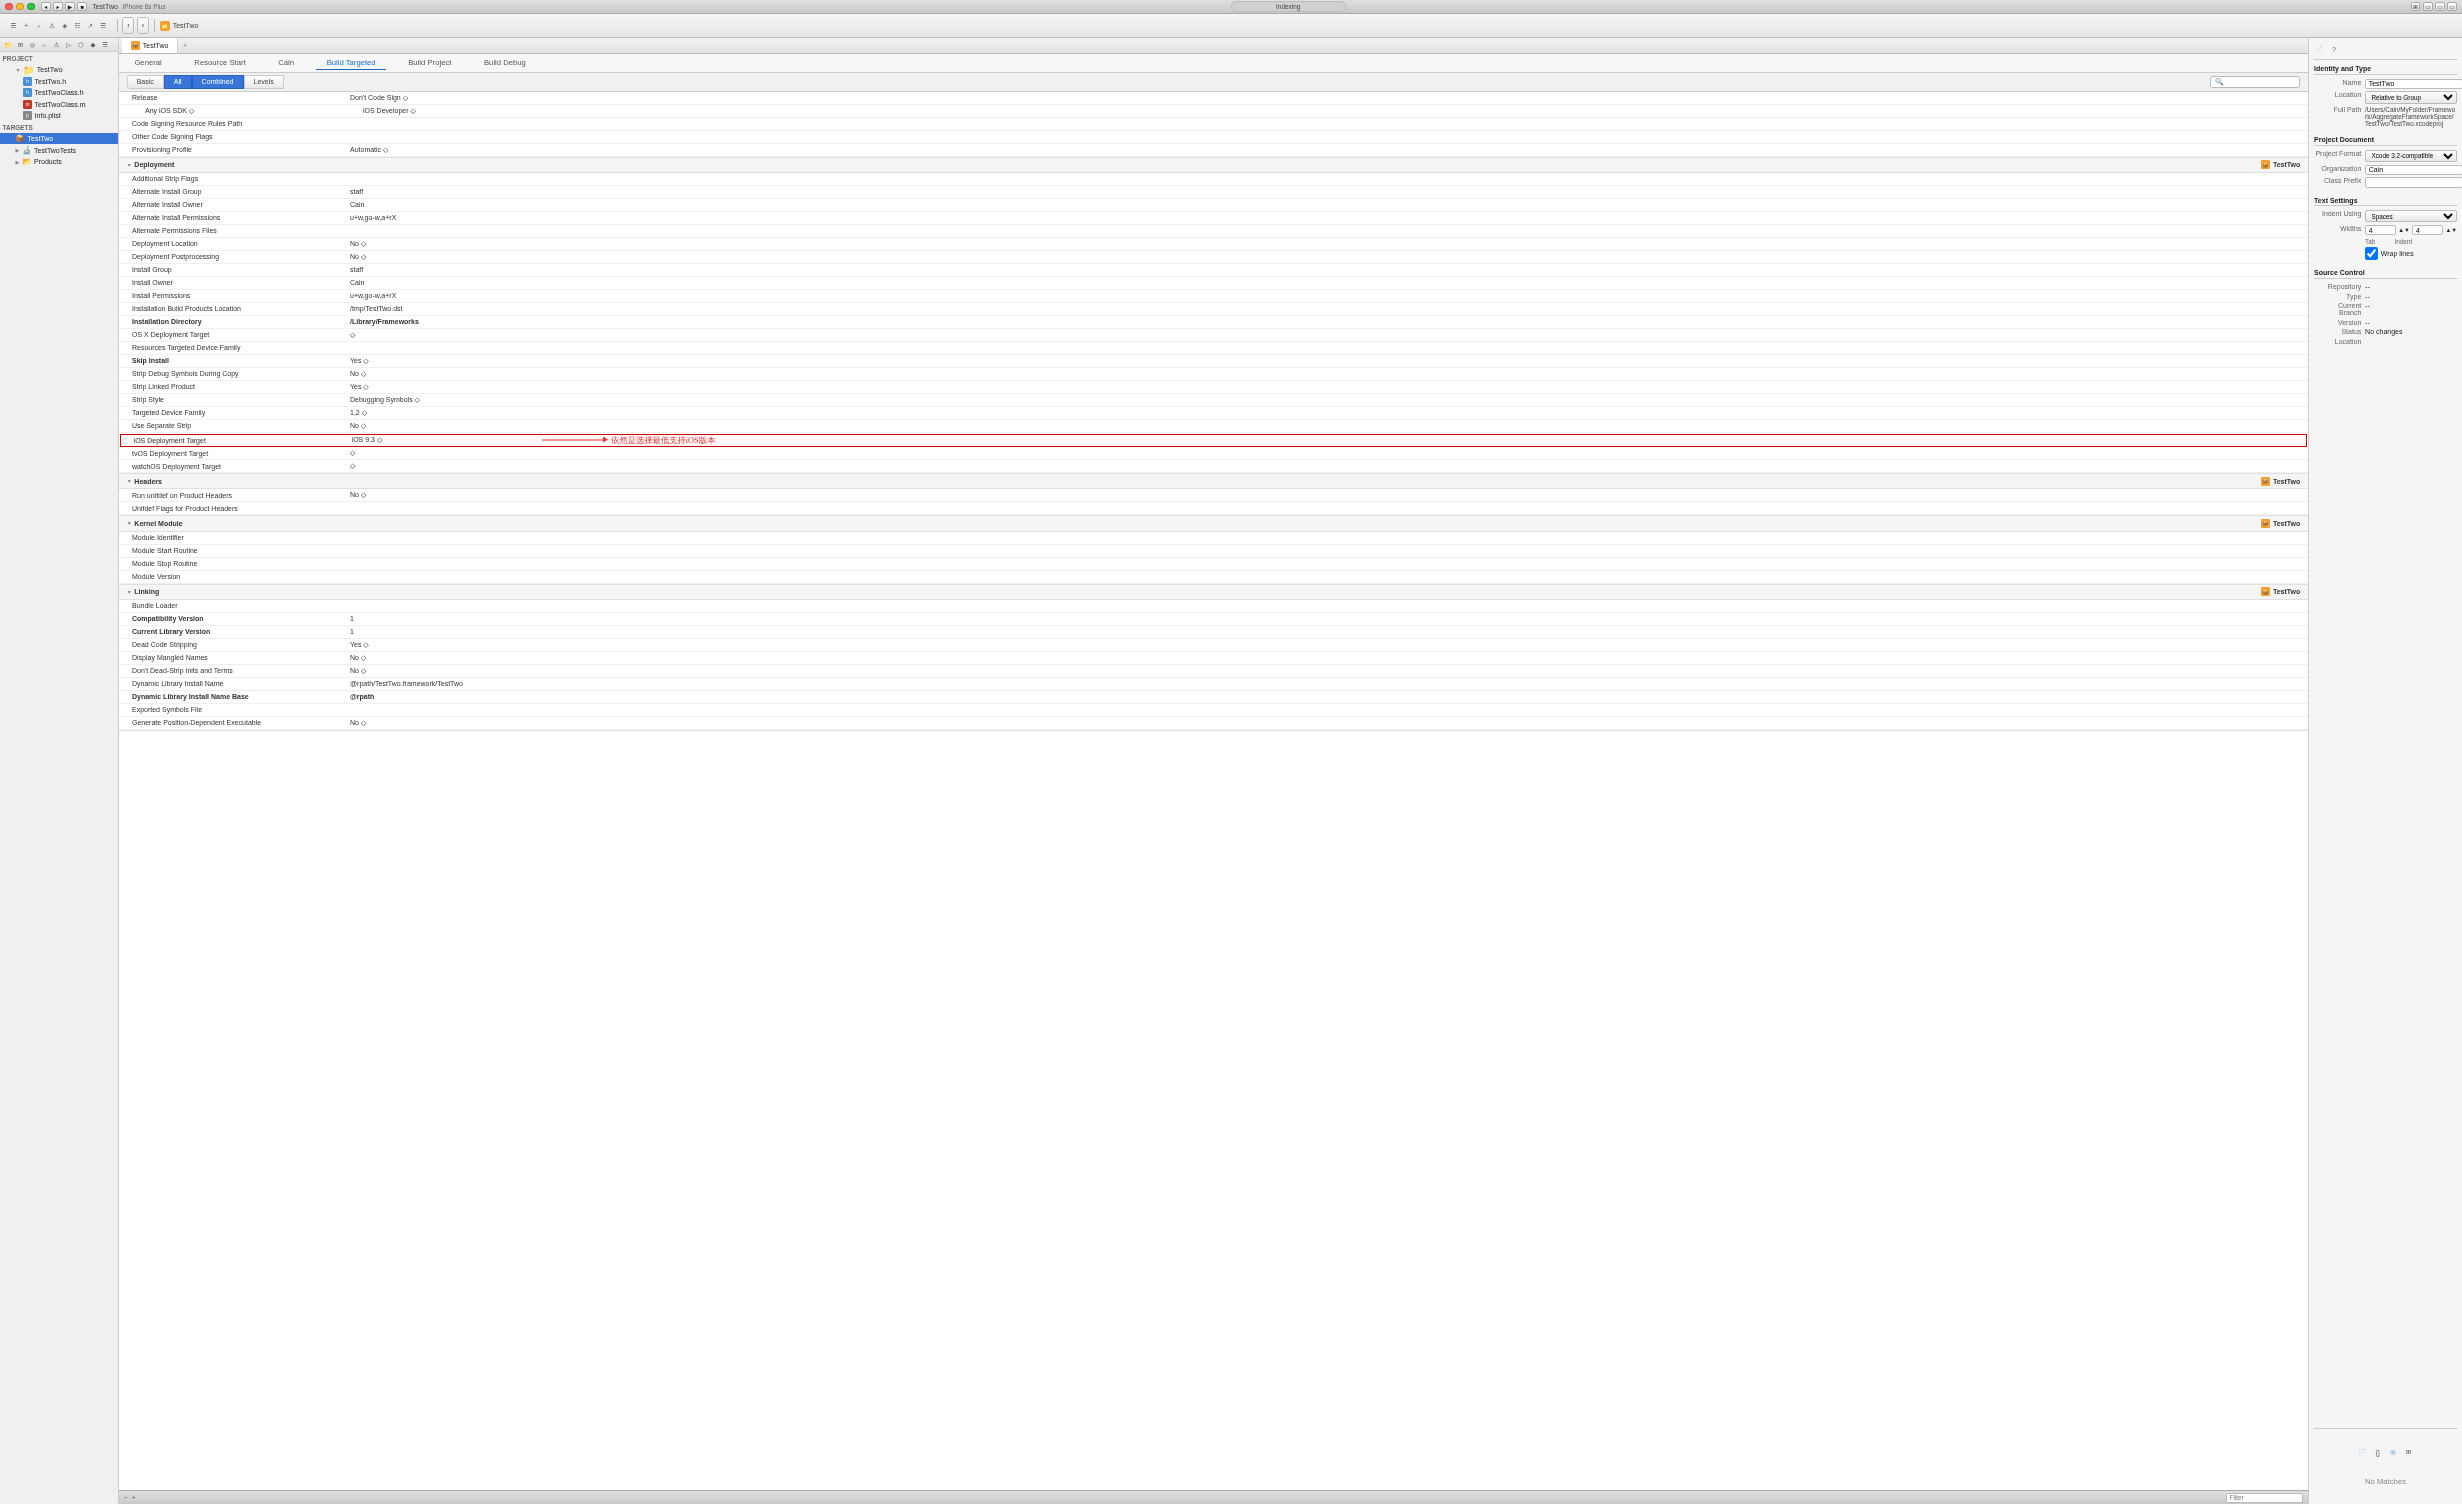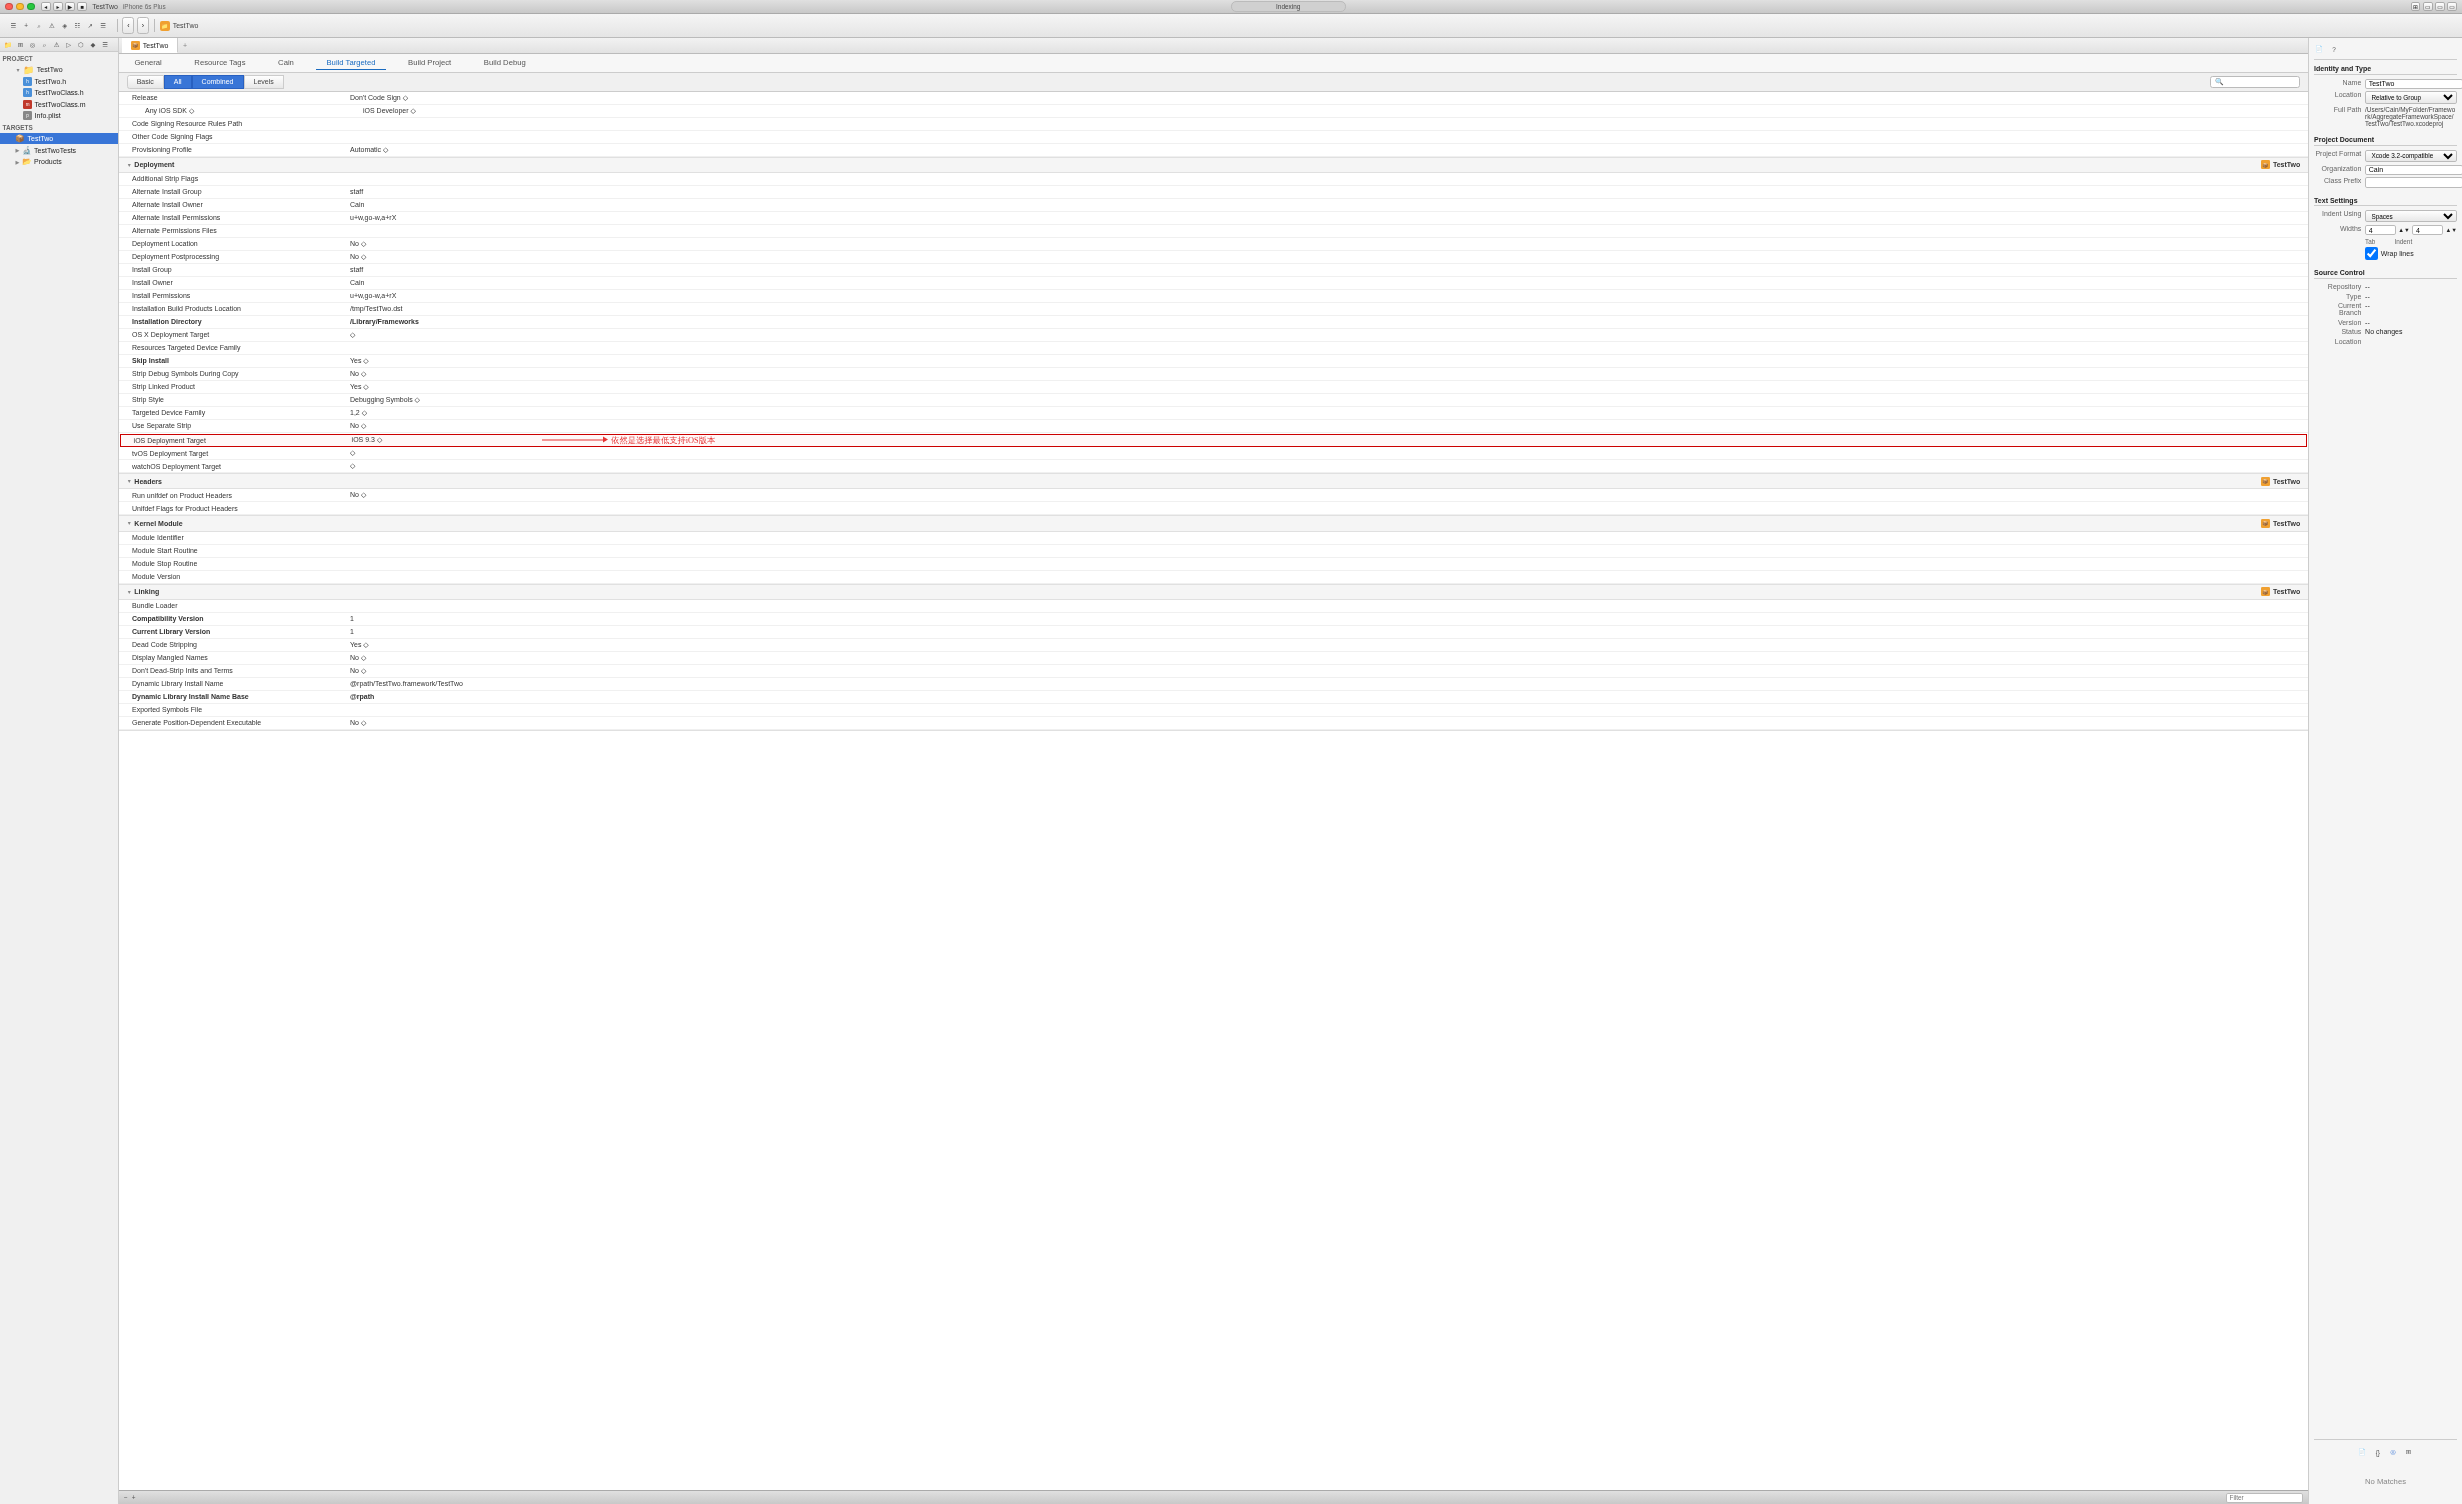--- a/index.html
+++ b/index.html
@@ -72,21 +72,21 @@
     
     .right-panel { width: 154px; background: #f5f5f5; border-left: 0.6px solid #ccc; display: flex; flex-direction: column; overflow-y: auto; padding: 5.1px; flex-shrink: 0; }
     .right-section { margin-bottom: 6.4px; }
     .right-section-title { font-size: 7px; font-weight: 700; color: #222; margin-bottom: 3.8px; border-bottom: 0.6px solid #ccc; padding-bottom: 1.9px; }
     .right-row { display: flex; align-items: flex-start; margin-bottom: 2.6px; font-size: 7px; }
     .right-label { width: 51px; color: #666; flex-shrink: 0; text-align: right; padding-right: 3.8px; }
     .right-value { flex: 1; color: #222; word-break: break-all; }
     .right-input { flex: 1; border: 0.6px solid #bbb; border-radius: 1.9px; padding: 0.6px 2.6px; font-size: 7px; background: white; }
     .right-select { flex: 1; border: 0.6px solid #bbb; border-radius: 1.9px; padding: 0.6px 1.3px; font-size: 6.4px; background: linear-gradient(to bottom, #fefefe, #e8e8e8); }
     .checkbox-row { display: flex; align-items: center; gap: 2.6px; margin-left: 51px; margin-bottom: 2.6px; font-size: 7px; }
-    .right-bottom { margin-top: auto; padding-top: 6px; border-top: 0.6px solid #ccc; }
+    .right-bottom { margin-top: auto; padding-top: 17px; border-top: 0.6px solid #ccc; }
     .no-matches { text-align: center; color: #888; font-size: 7.7px; padding: 13px; }
 
     .bottom-bar { height: 14px; background: linear-gradient(to bottom, #e0e0e0, #c8c8c8); border-top: 0.6px solid #aaa; display: flex; align-items: center; padding: 0 5.1px; gap: 3.8px; font-size: 6.4px; color: #555; }
     .bottom-bar-right { margin-left: auto; display: flex; align-items: center; gap: 2.6px; }
     .filter-input { border: 0.6px solid #bbb; border-radius: 1.9px; padding: 0.6px 2.6px; font-size: 6.4px; width: 77px; }
 
     
     .nav-header { height: 14px; background: linear-gradient(to bottom, #f0f0f0, #e0e0e0); border-bottom: 0.6px solid #ccc; display: flex; align-items: center; padding: 0 2.6px; gap: 1.3px; }
     .nav-icon-btn { width: 11.5px; height: 11.5px; display: flex; align-items: center; justify-content: center; font-size: 6.4px; cursor: pointer; color: #555; border-radius: 1.3px; }
 
@@ -213,21 +213,21 @@
     <div class="tab-bar">
       <div class="tab active">
         <div class="tab-icon">📦</div>
         <span>TestTwo</span>
       </div>
       <div style="width:13px;display:flex;align-items:center;justify-content:center;cursor:pointer;color:#888;">+</div>
     </div>
 
     <div class="top-tabs">
       <div class="top-tab">General</div>
-      <div class="top-tab">Resource Tags</div>
+      <div class="top-tab">Resource Start</div>
       <div class="top-tab">Cain</div>
       <div class="top-tab active">Build Targeted</div>
       <div class="top-tab">Build Project</div>
       <div class="top-tab">Build Debug</div>
     </div>
 
     <div class="settings-tabs">
       <div class="settings-tab">Basic</div>
       <div class="settings-tab active">All</div>
       <div class="settings-tab active" style="background:#3875d7;color:white;border-color:#2860c0;">Combined</div>

